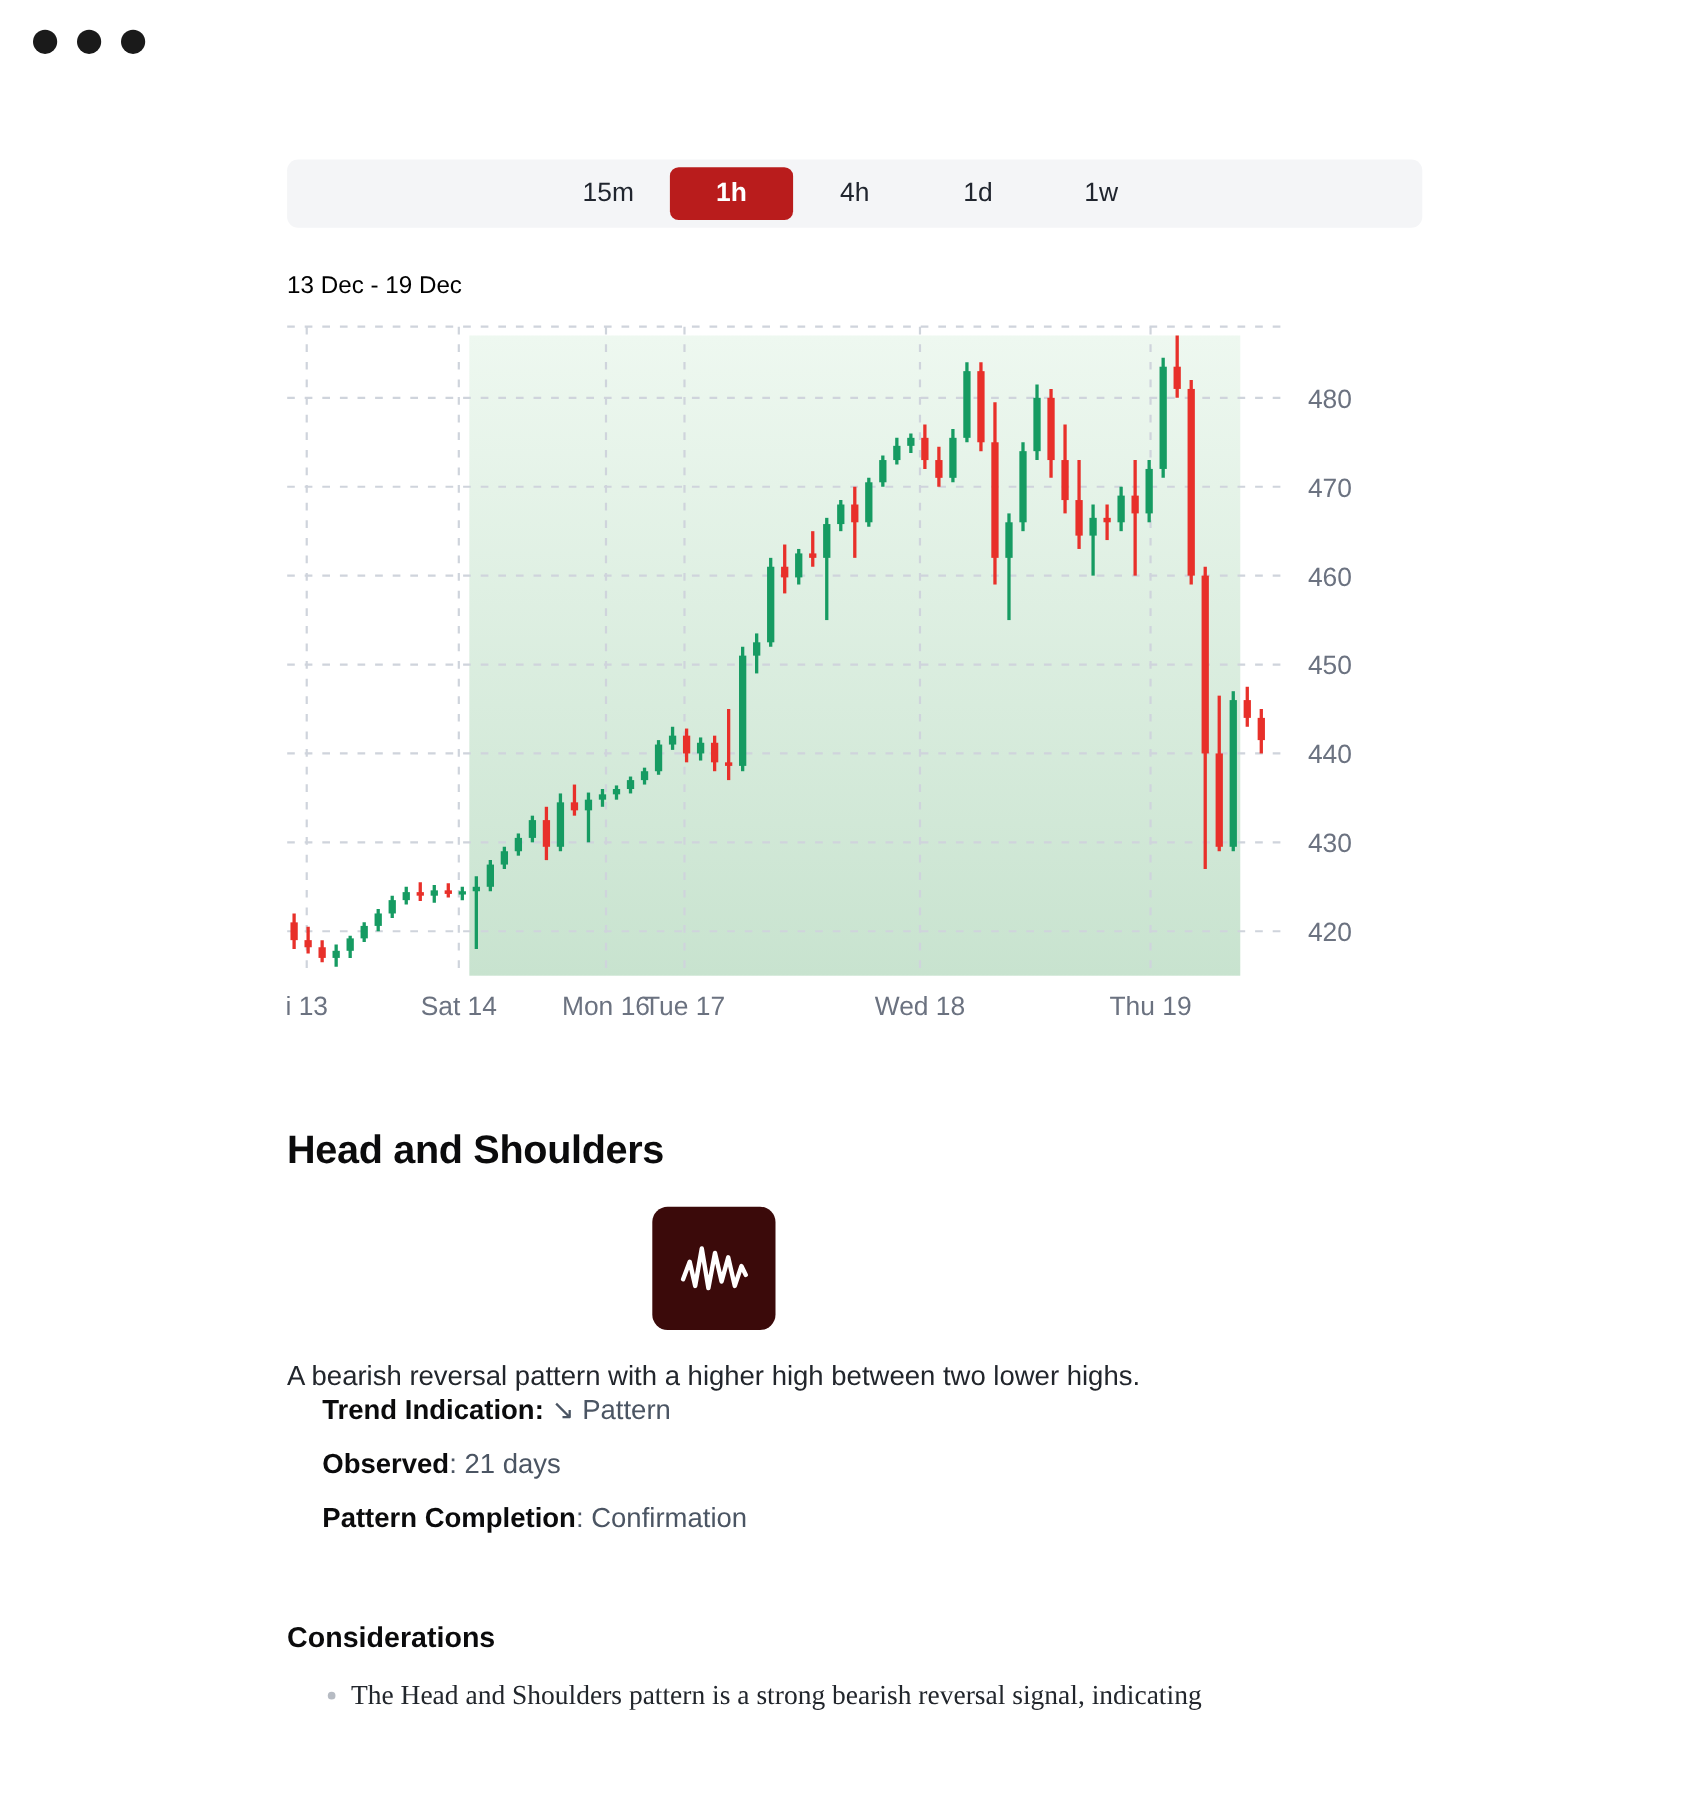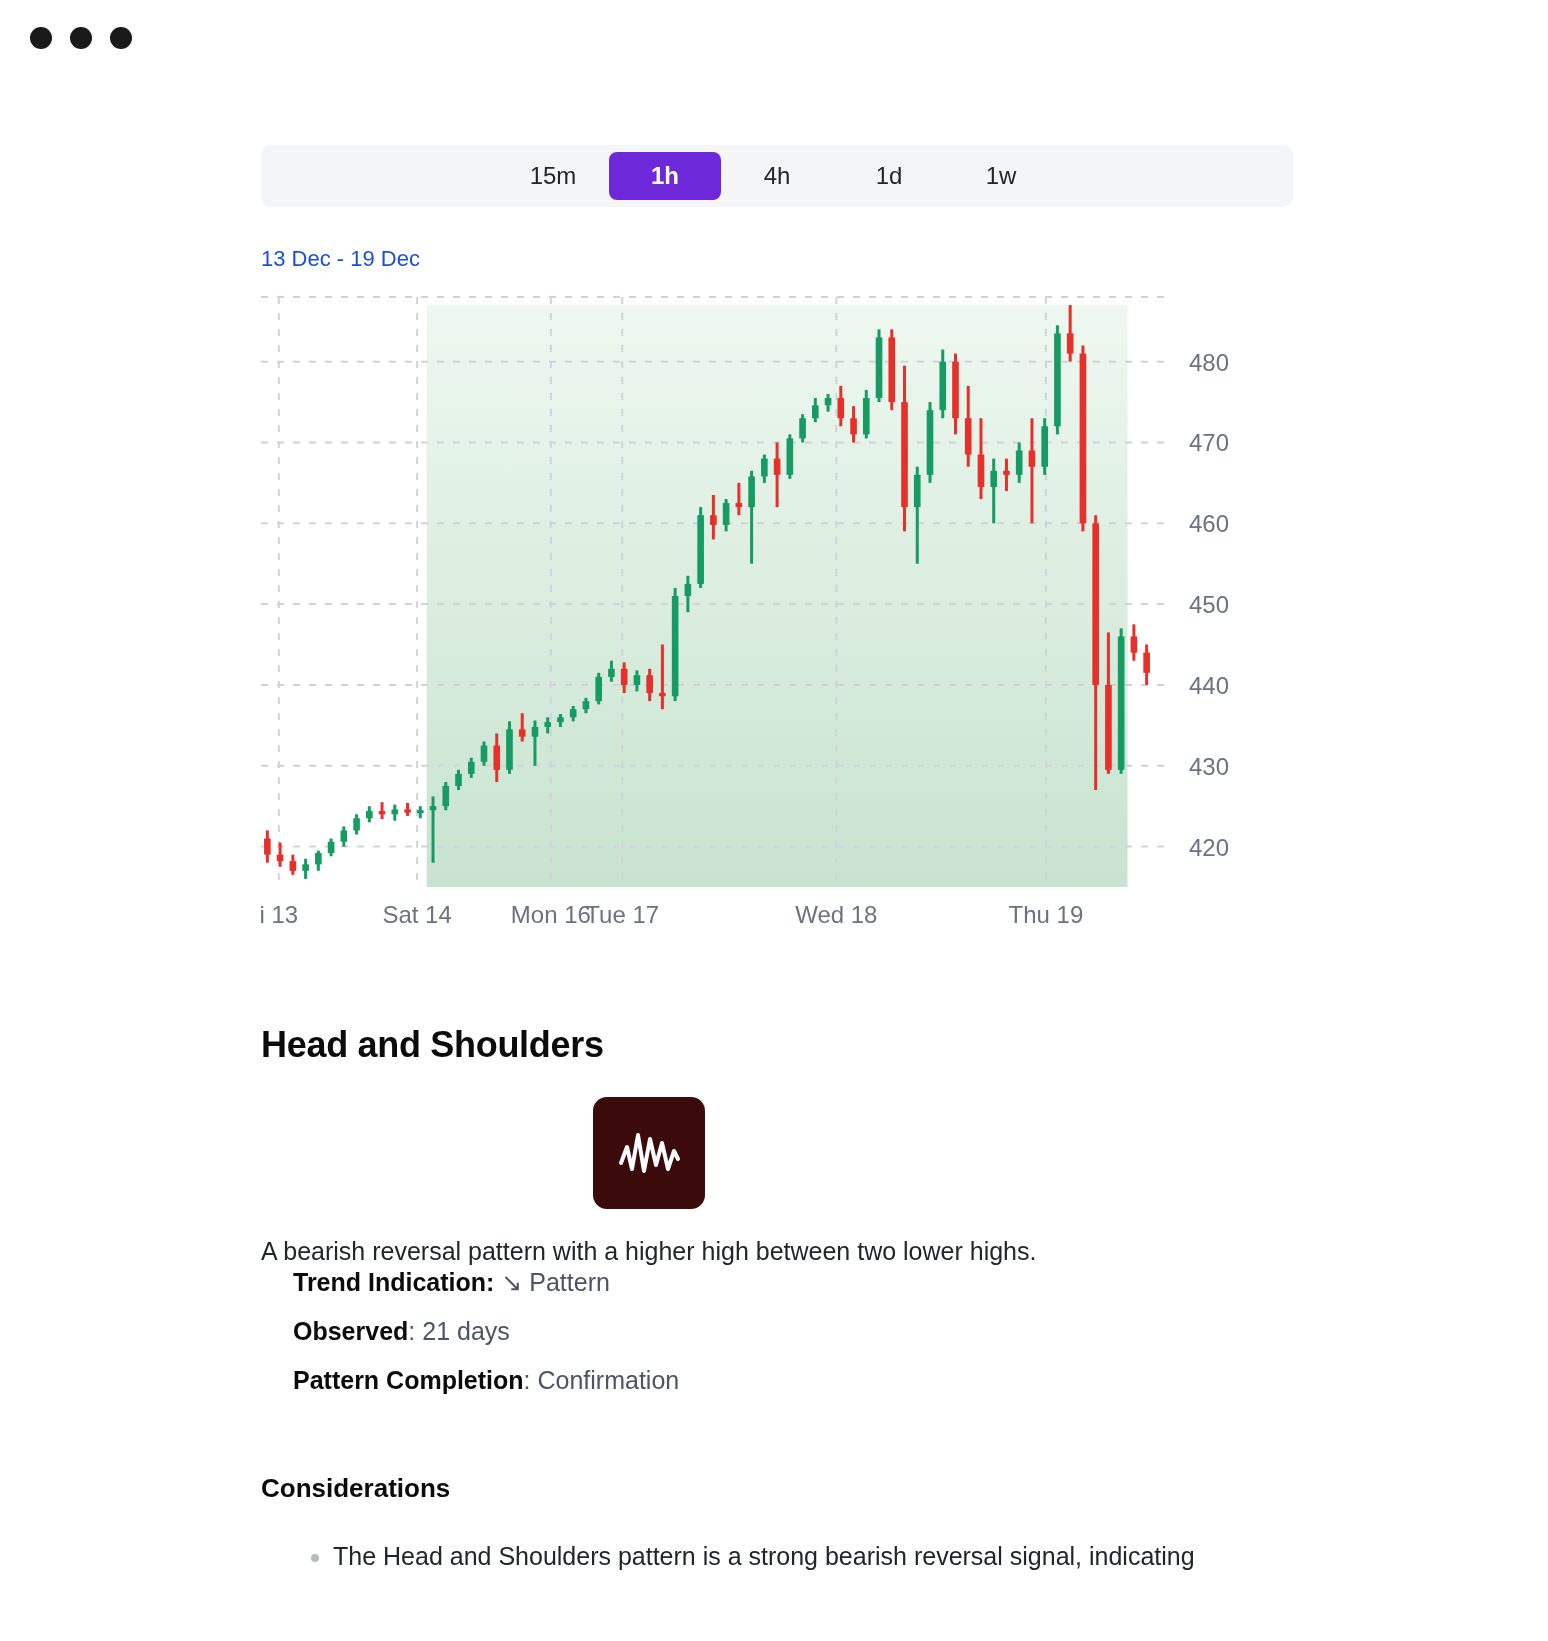--- a/index.html
+++ b/index.html
@@ -41,31 +41,31 @@
     height: 48px;
     line-height: 48px;
     text-align: center;
     font-size: 24px;
     color: #20252e;
     border-radius: 8px;
     cursor: pointer;
     user-select: none;
   }
   .tf-btn.active {
-    background: #6d28d9;
+    background: #b91c1c;
     color: #ffffff;
     font-weight: 600;
   }
 
   
   .range-label {
     position: absolute;
     left: 261px; top: 246px;
     font-size: 22px;
-    color: #1d4ed8;
+    color: #000000;
   }
   .chart-wrap {
     position: absolute;
     left: 261px; top: 285px;
     width: 1032px; height: 660px;
   }
   .chart-svg { display: block; }
 
   
   .pattern-title {
@@ -117,21 +117,21 @@
   .considerations-list {
     position: absolute;
     left: 261px; top: 1522px;
     width: 1032px;
     margin: 0;
     padding-left: 58px;
     font-size: 25px;
     line-height: 40px;
     color: #22262c;
   }
-  .considerations-list li { margin: 14px; }
+  .considerations-list li { margin: 0; font-family: Liberation Serif, serif; }
   .considerations-list li::marker { color: #b6bbc3; }
 </style>
 </head>
 <body>
 
 <div class="page">
 
   <div class="window-dots">
     <span class="dot"></span>
     <span class="dot"></span>

